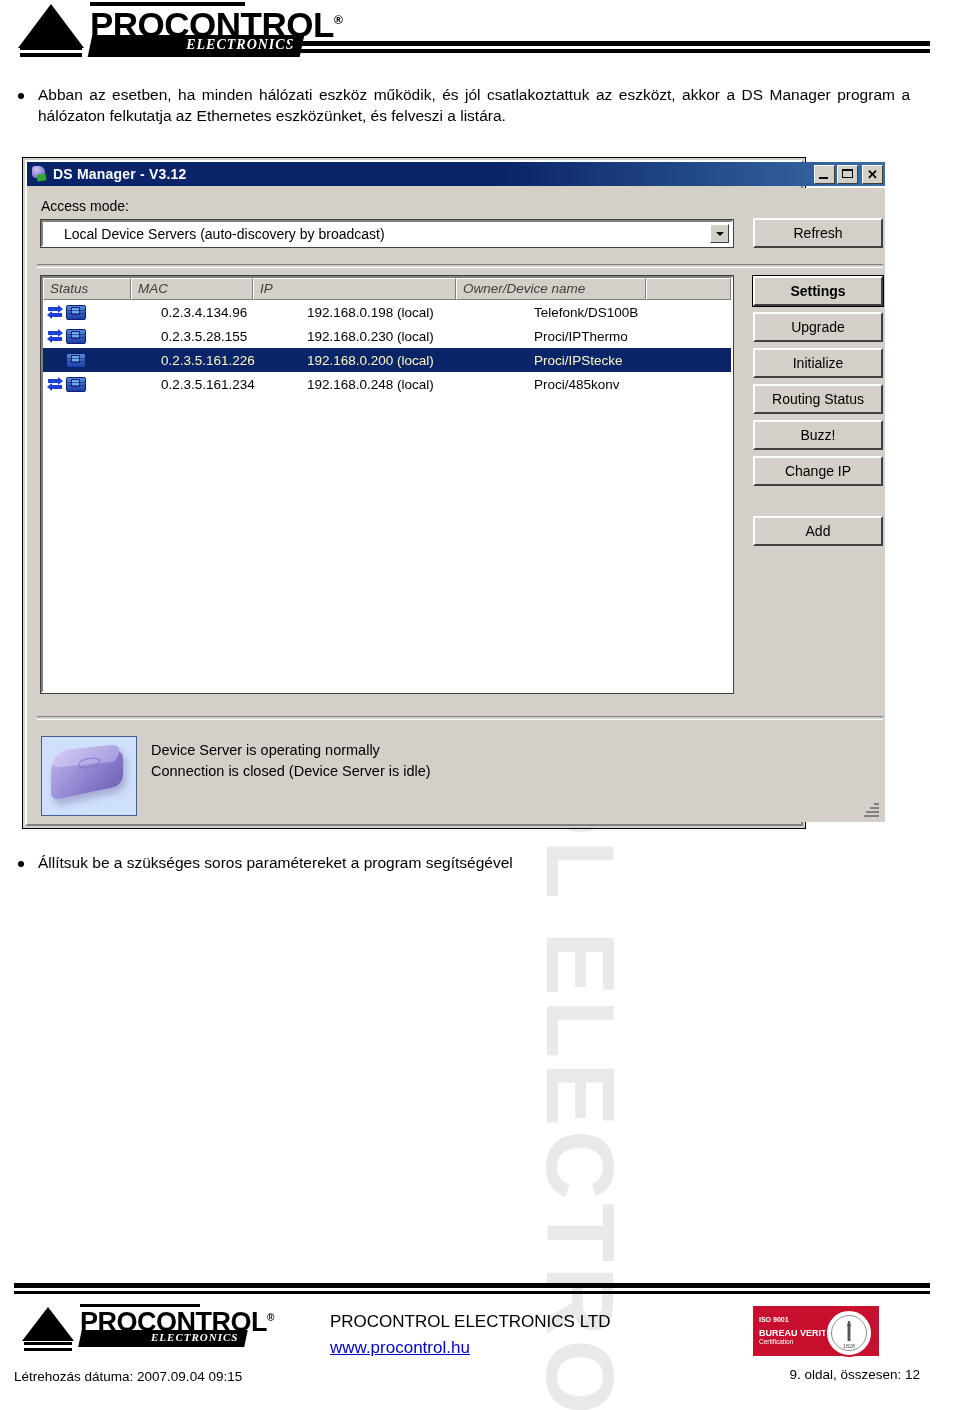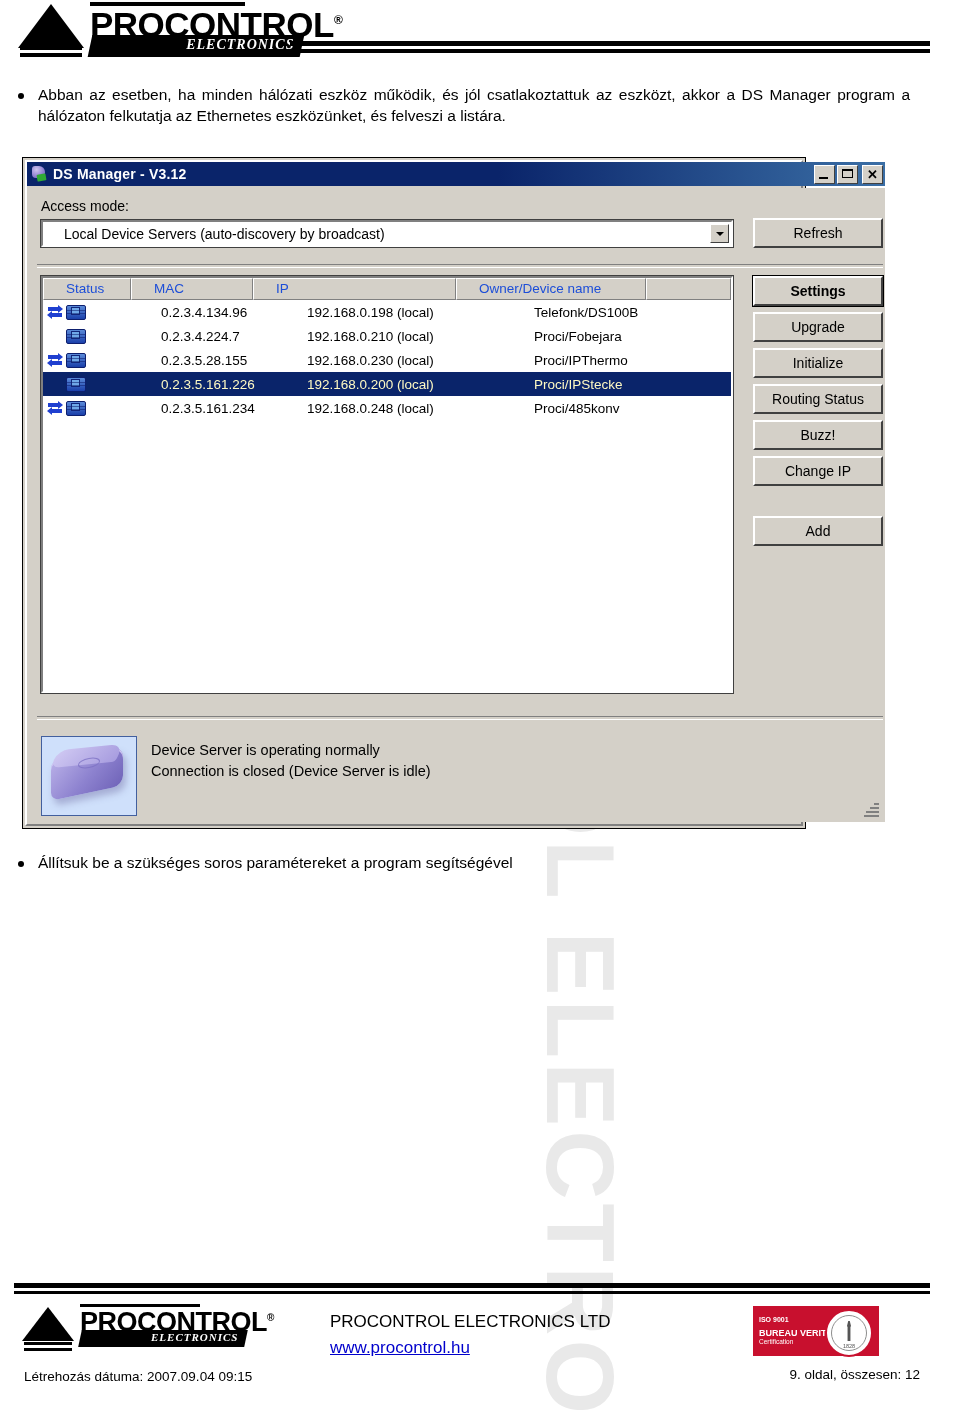--- a/index.html
+++ b/index.html
@@ -261,23 +261,23 @@
   }
   .lv-head { display: flex; height: 22px; background: #d4d0c8; }
   .lv-th {
     background: #d4d0c8;
     border-top: 1.5px solid #ffffff;
     border-left: 1.5px solid #ffffff;
     border-right: 1.5px solid #808080;
     border-bottom: 1.5px solid #808080;
     box-sizing: border-box;
     font-family: "Liberation Sans", sans-serif;
-    font-size: 13.5px; color: #1d4ed8;
-    padding-left: 22px; line-height: 19px;
-    white-space: nowrap; overflow: hidden;
+    font-size: 13.5px; color: #404040;
+    padding-left: 6px; line-height: 19px;
+    white-space: nowrap; overflow: hidden; font-style: italic;
   }
   .lv-row { display: flex; height: 24px; align-items: center; gap: 24px; }
   .lv-row.selected { background: #0a246a; color: #ffffff; }
   .lv-cell {
     font-family: "Liberation Sans", sans-serif;
     font-size: 13.5px;
     white-space: nowrap; overflow: hidden;
     box-sizing: border-box;
     padding-left: 6px;
   }
@@ -401,21 +401,21 @@
     position:absolute; left:50%; top:5px; width:8px; height:20px;
     margin-left:-4px; background:#555;
     clip-path: polygon(40% 0,60% 0,75% 25%,68% 30%,68% 100%,32% 100%,32% 30%,25% 25%);
   }
   .iso-seal-yr {
     position:absolute; left:0; right:0; bottom:1px; text-align:center;
     font-family:"Liberation Sans", sans-serif; font-size:5.5px; color:#555;
   }
 
   .f-meta {
-    position:absolute; left:24px; top:1367px;
+    position:absolute; left:14px; top:1367px;
     font-family:"Liberation Sans", sans-serif; font-size:13.5px;
     line-height:19px; color:#000; z-index:3;
   }
   .f-page {
     position:absolute; right:40px; top:1367px;
     font-family:"Liberation Sans", sans-serif; font-size:13.5px; color:#000; z-index:3;
   }
 </style>
 </head>
 <body>
@@ -494,29 +494,20 @@
                 <i class="a1"></i>
                 <i class="h1"></i>
                 <i class="a2"></i>
                 <i class="h2"></i>
               </span>
               <span class="ico-dev"></span>
             </div>
             <div class="lv-cell" style="width: 122px;">0.2.3.4.134.96</div>
             <div class="lv-cell" style="width: 203px;">192.168.0.198 (local)</div>
             <div class="lv-cell" style="width: 190px;">Telefonk/DS100B</div>
-          </div>
-          <div class="lv-row">
-            <div class="lv-cell cell-status" style="width: 88px;">
-              <span class="ico-arrows empty"></span>
-              <span class="ico-dev"></span>
-            </div>
-            <div class="lv-cell" style="width: 122px;">0.2.3.4.224.7</div>
-            <div class="lv-cell" style="width: 203px;">192.168.0.210 (local)</div>
-            <div class="lv-cell" style="width: 190px;">Proci/Fobejara</div>
           </div>
           <div class="lv-row">
             <div class="lv-cell cell-status" style="width: 88px;">
               <span class="ico-arrows">
                 <i class="a1"></i>
                 <i class="h1"></i>
                 <i class="a2"></i>
                 <i class="h2"></i>
               </span>
               <span class="ico-dev"></span>

